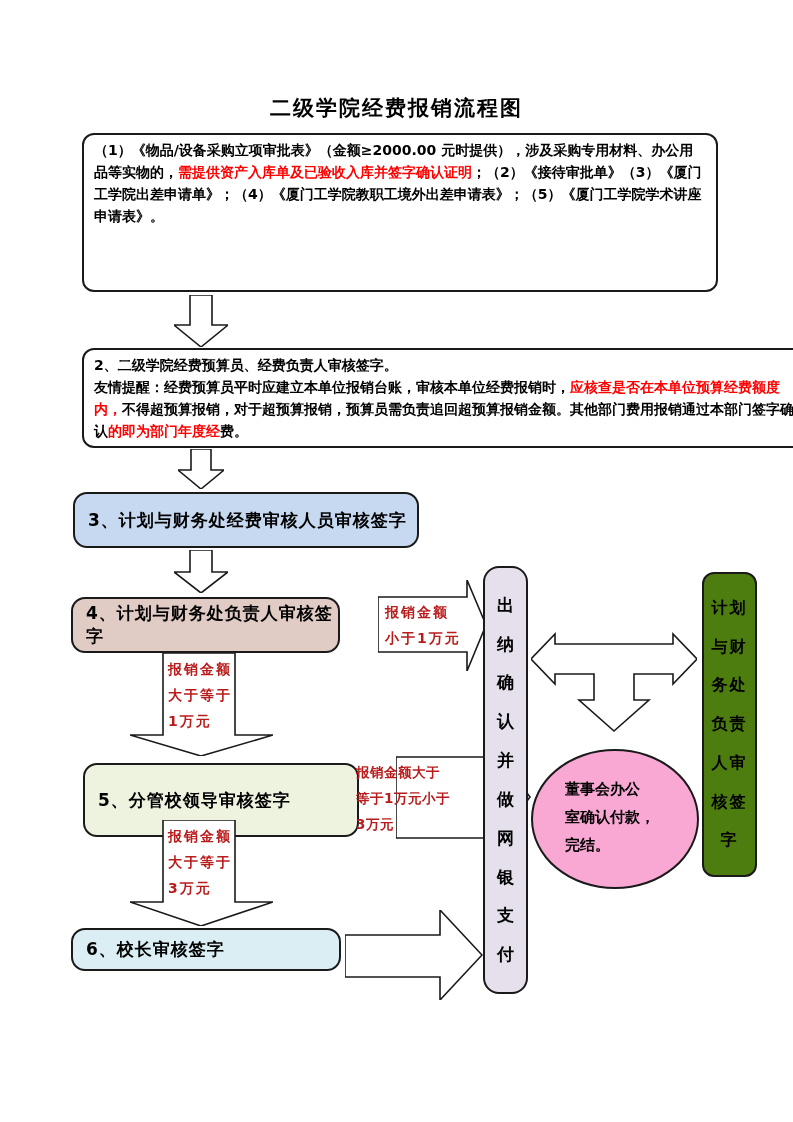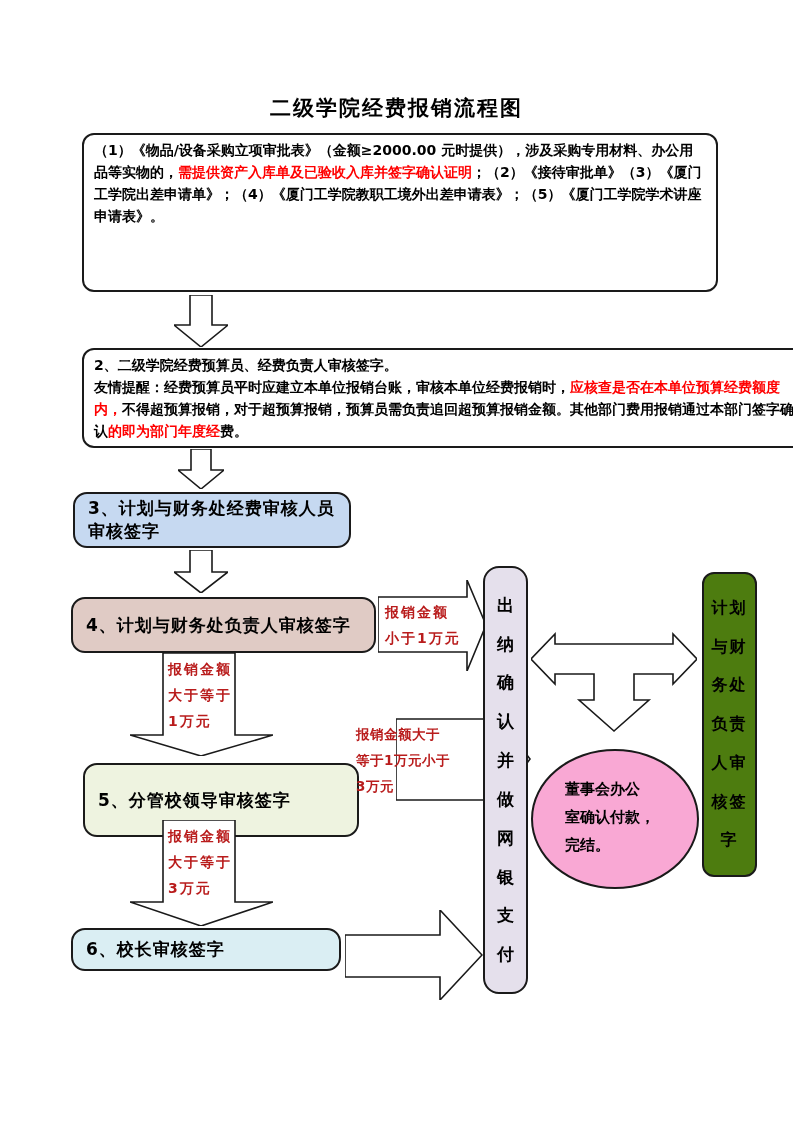--- a/index.html
+++ b/index.html
@@ -13,22 +13,22 @@
           font-size:14px;font-weight:bold;color:#000;line-height:22px;
           padding:4px 10px;box-sizing:border-box;}
   #box1{left:82px;top:133px;width:636px;height:159px;}
   #box2{left:82px;top:348px;width:728px;height:100px;}
   .red{color:#ff0000;}
 
   .stepbox{position:absolute;border:2px solid #1a1a1a;border-radius:14px;
            display:flex;align-items:center;box-sizing:border-box;
            font-size:17px;font-weight:bold;color:#000;letter-spacing:1px;
            padding-left:13px;}
-  #step3{left:73px;top:492px;width:278px;height:56px;background:#c6d9f1;}
-  #step4{left:71px;top:597px;width:305px;height:56px;background:#e0cbc5;}
+  #step3{left:73px;top:492px;width:346px;height:56px;background:#c6d9f1;}
+  #step4{left:71px;top:597px;width:269px;height:56px;background:#e0cbc5;}
   #step5{left:71px;top:763px;width:276px;height:74px;background:#eef3e0;margin-left:12px;}
   #step6{left:71px;top:928px;width:270px;height:43px;background:#daeef3;}
 
   .arrow{position:absolute;}
   .arrow svg{display:block;}
   .arrow-label{position:absolute;font-size:14px;font-weight:bold;color:#b91c1c;
                line-height:26px;letter-spacing:2px;white-space:nowrap;}
 
   #cashier{position:absolute;left:483px;top:566px;width:45px;height:428px;
            background:#e5e0ec;border:2px solid #1a1a1a;border-radius:16px;
@@ -106,21 +106,21 @@
       <polygon points="33,0 105,0 105,82 143,82 71,103 71,103 0,82 33,82" fill="#ffffff" stroke="#1a1a1a" stroke-width="1.6"></polygon>
       <polygon points="0,82 143,82 71,110" transform="translate(0,-4)" fill="#ffffff" stroke="#1a1a1a" stroke-width="1.6" visibility="hidden"></polygon>
     </svg>
     <div class="arrow-label" style="left:38px;top:3px;">
         <div>报销金额</div>
         <div>大于等于</div>
         <div>1万元</div>
       </div>
   </div>
 
-  <div class="arrow" style="left:350px;top:707px;padding-left:46px;">
+  <div class="arrow" style="left:350px;top:745px;padding-left:46px;">
     <svg width="135" height="105" viewBox="0 0 135 105">
       <polygon points="0,12 95,12 95,0 134,52 95,105 95,93 0,93" fill="#ffffff" stroke="#1a1a1a" stroke-width="1.6"></polygon>
     </svg>
     <div class="arrow-label" style="left:6px;top:14px;font-size:13.5px;letter-spacing:0.5px;">
         <div>报销金额大于</div>
         <div>等于1万元小于</div>
         <div>3万元</div>
       </div>
   </div>
 

